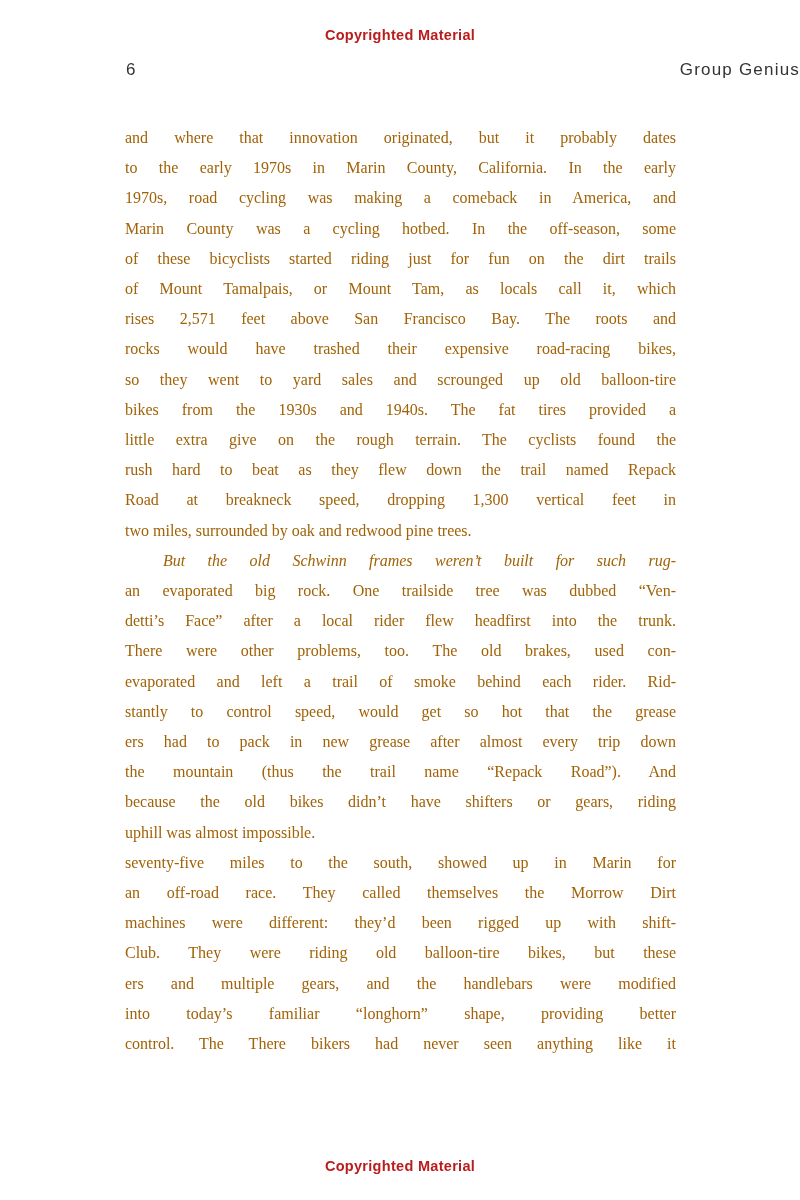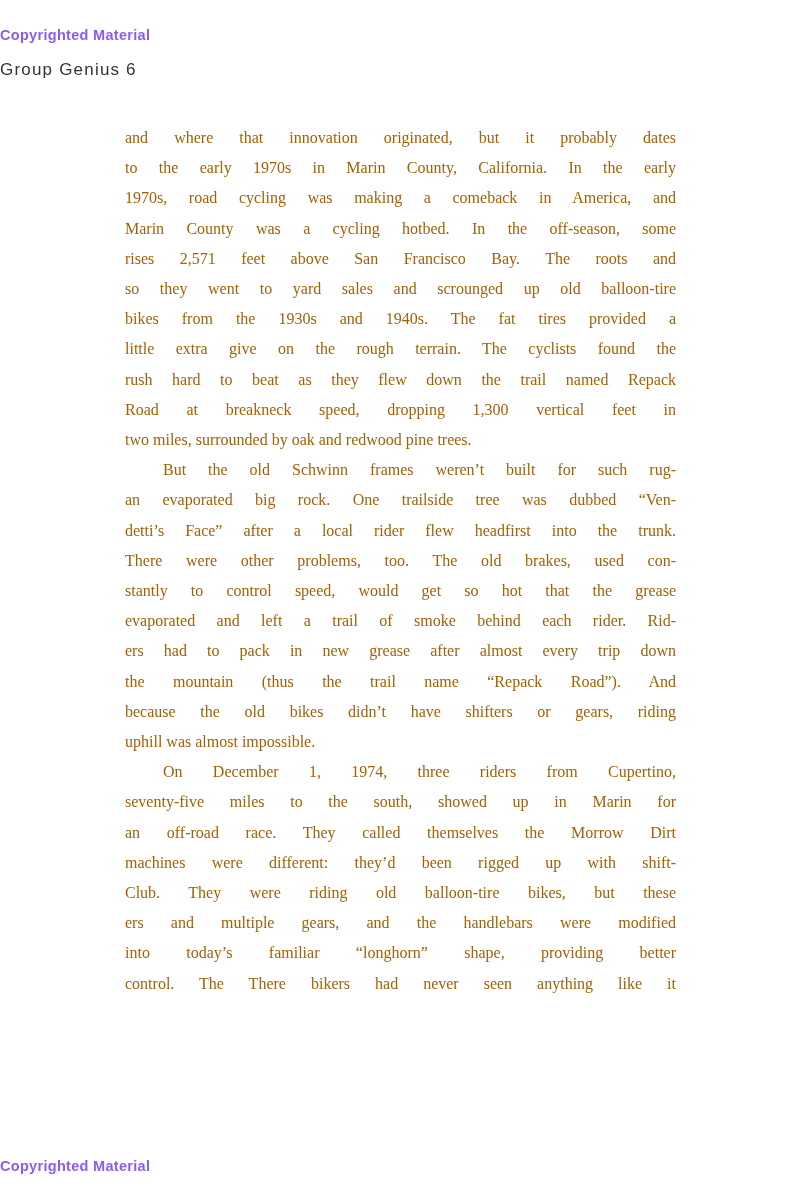--- a/index.html
+++ b/index.html
@@ -11,26 +11,26 @@
     position: relative;
     width: 800px;
     height: 1200px;
     background: #ffffff;
     overflow: hidden;
   }
   .notice {
     position: absolute;
     left: 0;
     width: 100%;
-    text-align: left;
+    text-align: center;
     font-family: "Liberation Sans", sans-serif;
     font-weight: bold;
     font-size: 14.5px;
     letter-spacing: 0.3px;
-    color: #8b5cf6;
+    color: #b91c1c;
   }
   .notice-top { top: 27px; }
   .notice-bottom { top: 1158px; }
 
   .running-head-row {
     position: absolute;
     top: 60px;
     left: 0;
     width: 100%;
     height: 22px;
@@ -42,21 +42,21 @@
     position: absolute;
     left: 126px;
     top: 0;
     font-size: 17px;
     letter-spacing: 0.5px;
   }
   .running-head {
     position: absolute;
     left: 0;
     width: 100%;
-    text-align: left;
+    text-align: right;
     font-size: 17px;
     letter-spacing: 1.2px;
   }
 
   .body-text {
     position: absolute;
     left: 125px;
     top: 123px;
     width: 551px;
     font-family: "Liberation Serif", serif;
@@ -67,57 +67,60 @@
   .line {
     text-align: justify;
     text-align-last: justify;
   }
   .line.no-just {
     text-align: left;
     text-align-last: left;
   }
   .line.indent {
     text-indent: 38px;
+    font-style: italic;
   }
 </style>
 </head>
 <body>
 
 <div class="page">
 
   <div class="notice notice-top">Copyrighted Material</div>
 
   <div class="running-head-row">
     <span class="page-number">6</span>
     <span class="running-head">Group Genius</span>
   </div>
 
   <div class="body-text">
       <div class="line">and where that innovation originated, but it probably dates</div>
       <div class="line">to the early 1970s in Marin County, California. In the early</div>
       <div class="line">1970s, road cycling was making a comeback in America, and</div>
       <div class="line">Marin County was a cycling hotbed. In the off-season, some</div>
+      <div class="line">of these bicyclists started riding just for fun on the dirt trails</div>
+      <div class="line">of Mount Tamalpais, or Mount Tam, as locals call it, which</div>
       <div class="line">rises 2,571 feet above San Francisco Bay. The roots and</div>
+      <div class="line">rocks would have trashed their expensive road-racing bikes,</div>
       <div class="line">so they went to yard sales and scrounged up old balloon-tire</div>
       <div class="line">bikes from the 1930s and 1940s. The fat tires provided a</div>
       <div class="line">little extra give on the rough terrain. The cyclists found the</div>
       <div class="line">rush hard to beat as they flew down the trail named Repack</div>
       <div class="line">Road at breakneck speed, dropping 1,300 vertical feet in</div>
       <div class="line no-just">two miles, surrounded by oak and redwood pine trees.</div>
       <div class="line indent">But the old Schwinn frames weren’t built for such rug-</div>
       <div class="line">an evaporated big rock. One trailside tree was dubbed “Ven-</div>
       <div class="line">detti’s Face” after a local rider flew headfirst into the trunk.</div>
       <div class="line">There were other problems, too. The old brakes, used con-</div>
+      <div class="line">evaporated and left a trail of smoke behind each rider. Rid-</div>
       <div class="line">stantly to control speed, would get so hot that the grease</div>
-      <div class="line">evaporated and left a trail of smoke behind each rider. Rid-</div>
       <div class="line">ers had to pack in new grease after almost every trip down</div>
       <div class="line">the mountain (thus the trail name “Repack Road”). And</div>
       <div class="line">because the old bikes didn’t have shifters or gears, riding</div>
       <div class="line no-just">uphill was almost impossible.</div>
-      <div class="line indent">On December 1, 1974, three riders from Cupertino,</div>
       <div class="line">seventy-five miles to the south, showed up in Marin for</div>
       <div class="line">an off-road race. They called themselves the Morrow Dirt</div>
       <div class="line">machines were different: they’d been rigged up with shift-</div>
       <div class="line">Club. They were riding old balloon-tire bikes, but these</div>
       <div class="line">ers and multiple gears, and the handlebars were modified</div>
       <div class="line">into today’s familiar “longhorn” shape, providing better</div>
       <div class="line">control. The There bikers had never seen anything like it</div>
     </div>
 
   <div class="notice notice-bottom">Copyrighted Material</div>

